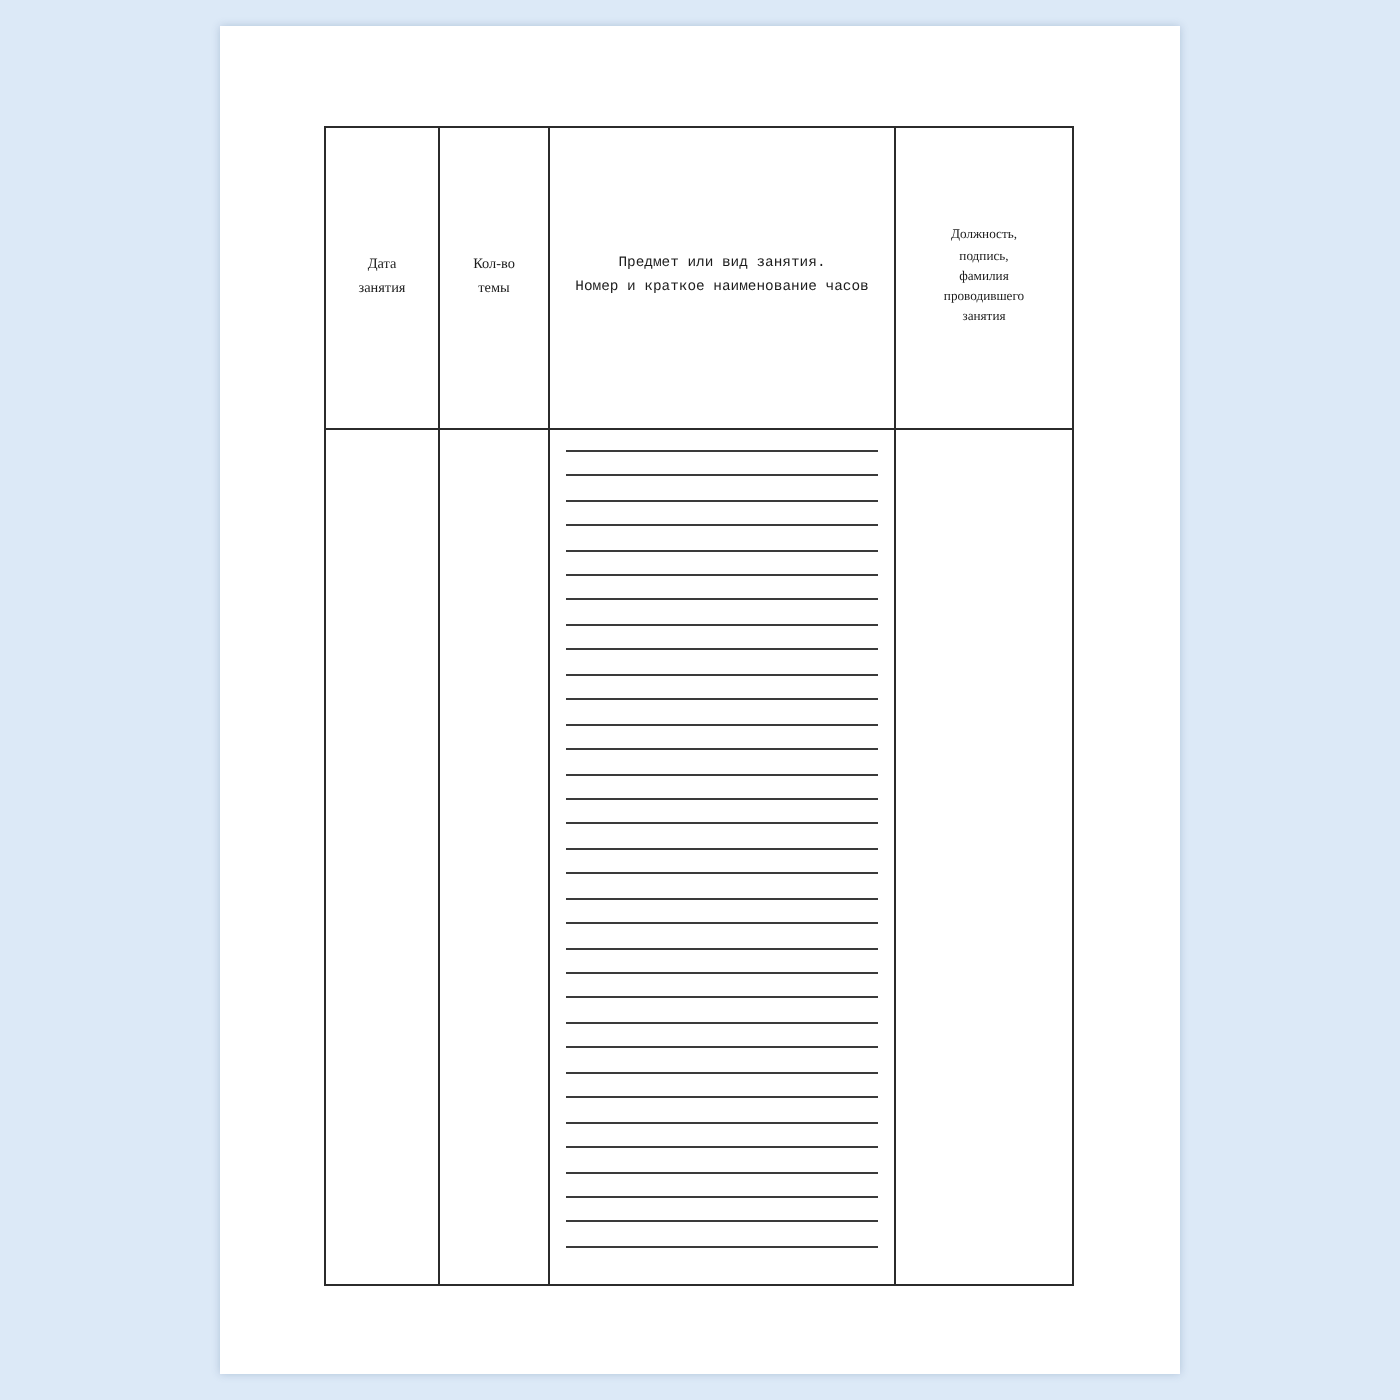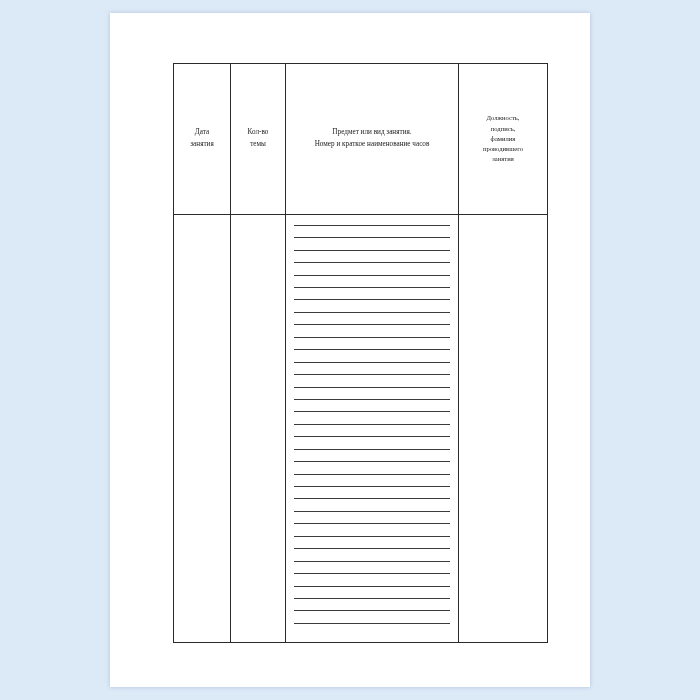--- a/index.html
+++ b/index.html
@@ -22,39 +22,39 @@
     position: absolute;
     left: 110px;
     top: 13px;
     width: 480px;
     height: 674px;
     background: #ffffff;
     box-shadow: 0 0 4px rgba(80, 110, 150, 0.30);
   }
   .table-wrap {
     position: absolute;
-    left: 63px;
+    left: 52px;
     top: 50px;
     width: 372px;
     height: 580px;
   }
   table.form-table {
     border-collapse: collapse;
     width: 372px;
     height: 580px;
     table-layout: fixed;
   }
   table.form-table td {
     border: 1px solid #2b2b2b;
     vertical-align: middle;
     padding: 0;
   }
   .col-date   { width: 56px; }
   .col-hours  { width: 54px; }
-  .col-subject{ width: 172px; }
+  .col-subject{ width: 172px; font-family: Liberation Mono, monospace; }
   .col-signer { width: 88px; }
 
   .head-row td {
     height: 148px;
     text-align: center;
     vertical-align: middle;
   }
   .head-text {
     font-size: 7.2px;
     line-height: 1.65;

